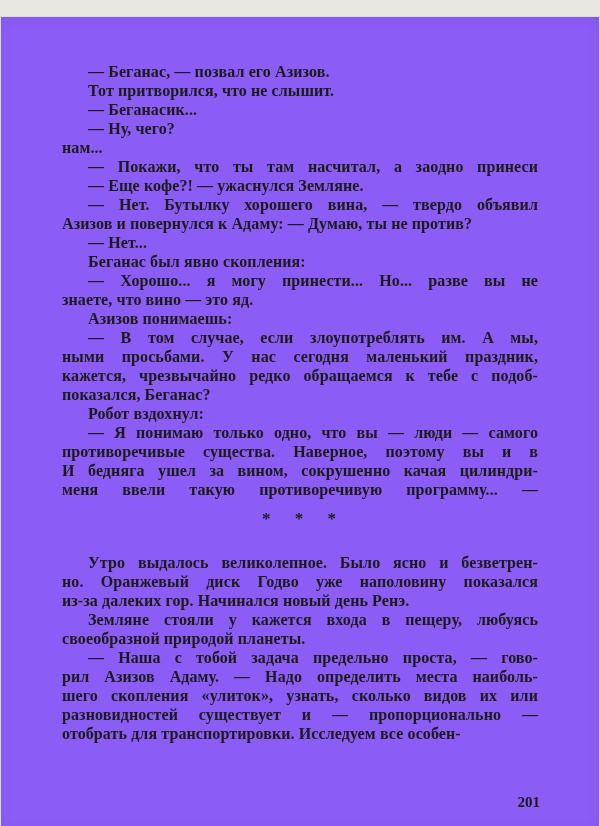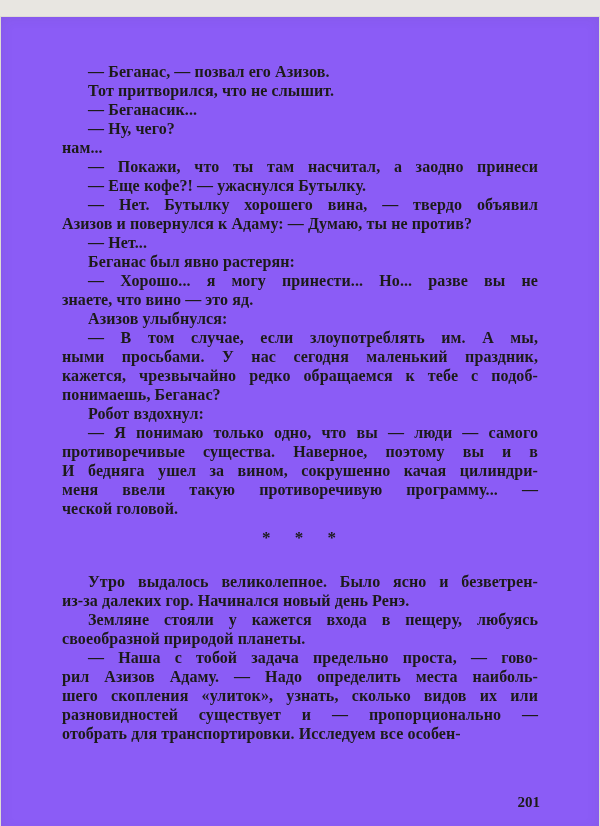--- a/index.html
+++ b/index.html
@@ -75,60 +75,60 @@
         <div class="line first last">— Беганасик...</div>
       </div>
       <div class="para">
         <div class="line first last">— Ну, чего?</div>
       </div>
       <div class="para">
         <div class="line last">нам...</div>
         <div class="line first">— Покажи, что ты там насчитал, а заодно принеси</div>
       </div>
       <div class="para">
-        <div class="line first last">— Еще кофе?! — ужаснулся Бутылку.</div>
+        <div class="line first last">— Еще кофе?! — ужаснулся Земляне.</div>
       </div>
       <div class="para">
         <div class="line first">— Нет. Бутылку хорошего вина, — твердо объявил</div>
         <div class="line last">Азизов и повернулся к Адаму: — Думаю, ты не против?</div>
       </div>
       <div class="para">
         <div class="line first last">— Нет...</div>
       </div>
       <div class="para">
-        <div class="line first last">Беганас был явно растерян:</div>
+        <div class="line first last">Беганас был явно скопления:</div>
       </div>
       <div class="para">
         <div class="line first">— Хорошо... я могу принести... Но... разве вы не</div>
         <div class="line last">знаете, что вино — это яд.</div>
       </div>
       <div class="para">
-        <div class="line first last">Азизов улыбнулся:</div>
+        <div class="line first last">Азизов понимаешь:</div>
       </div>
       <div class="para">
         <div class="line first">— В том случае, если злоупотреблять им. А мы,</div>
         <div class="line">ными просьбами. У нас сегодня маленький праздник,</div>
         <div class="line">кажется, чрезвычайно редко обращаемся к тебе с подоб-</div>
-        <div class="line last">понимаешь, Беганас?</div>
+        <div class="line last">показался, Беганас?</div>
       </div>
       <div class="para">
         <div class="line first last">Робот вздохнул:</div>
       </div>
       <div class="para">
         <div class="line first">— Я понимаю только одно, что вы — люди — самого</div>
         <div class="line">противоречивые существа.  Наверное, поэтому вы и в</div>
         <div class="line">И бедняга ушел за вином, сокрушенно качая цилиндри-</div>
         <div class="line">меня ввели такую противоречивую программу... —</div>
-        <div class="line last">ческой головой.</div>
       </div>
     </div>
   <div class="separator">* * *</div>
   <div class="text-block">
       <div class="para">
         <div class="line first">Утро выдалось великолепное. Было ясно и безветрен-</div>
+        <div class="line">но. Оранжевый диск Годво уже наполовину показался</div>
         <div class="line last">из-за далеких гор. Начинался новый день Ренэ.</div>
       </div>
       <div class="para">
         <div class="line first">Земляне стояли у кажется входа в пещеру, любуясь</div>
         <div class="line last">своеобразной природой планеты.</div>
       </div>
       <div class="para">
         <div class="line first">— Наша с тобой задача предельно проста, — гово-</div>
         <div class="line">рил Азизов Адаму. — Надо определить места наиболь-</div>
         <div class="line">шего скопления «улиток», узнать, сколько видов их или</div>

